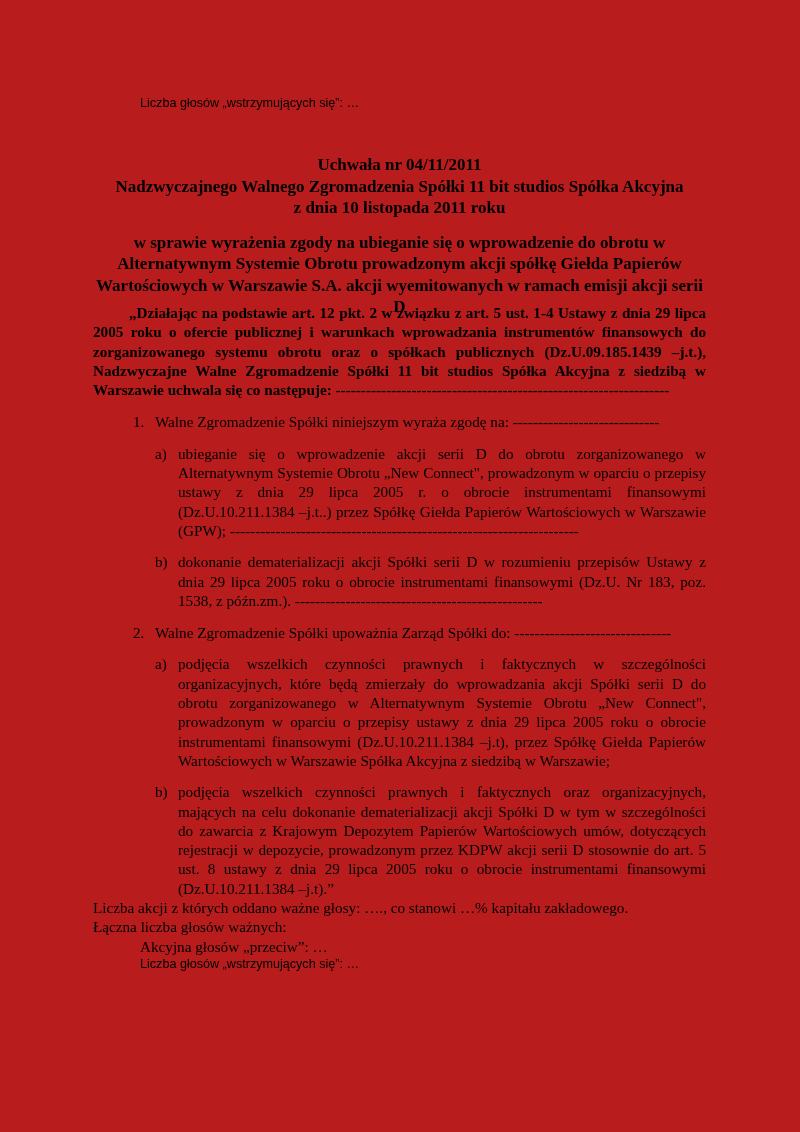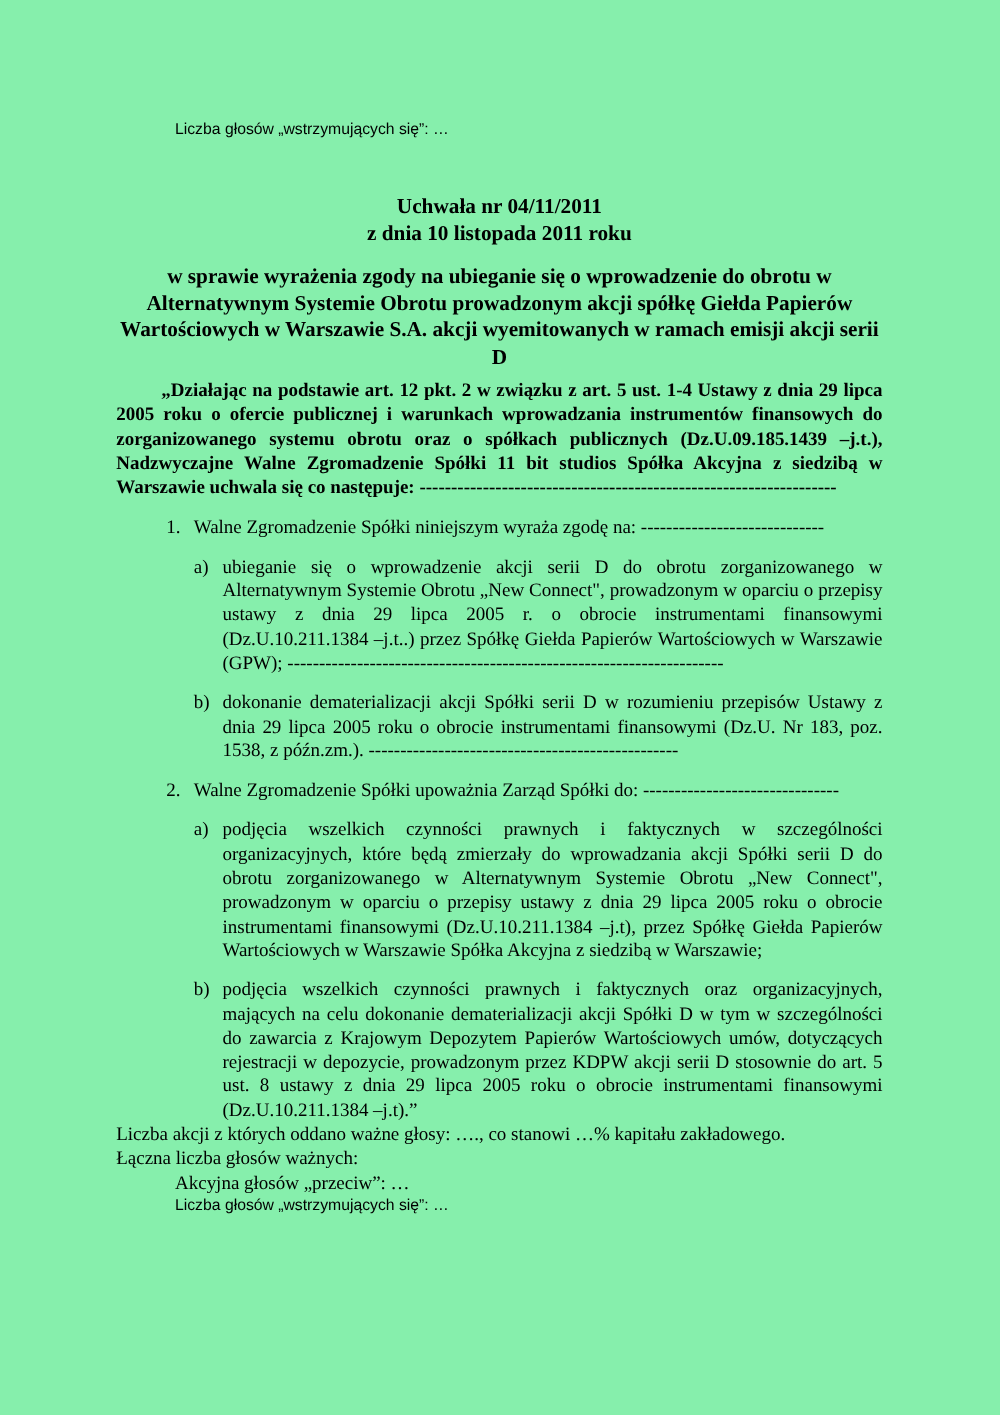--- a/index.html
+++ b/index.html
@@ -16,21 +16,21 @@
     color: #000000;
     overflow: hidden;
   }
 
   .page {
     position: absolute;
     left: 0;
     top: 0;
     width: 800px;
     height: 1132px;
-    background: #86efac;
+    background: #b91c1c;
   }
 
   
   .serif {
     font-family: "Liberation Serif", "DejaVu Serif", serif;
     font-size: 15.2px;
     line-height: 19.3px;
   }
   .sans {
     font-family: "Liberation Sans", "DejaVu Sans", sans-serif;
@@ -148,20 +148,21 @@
 </style>
 </head>
 <body>
 
 <div class="page">
 
   <div class="stray-line sans" id="stray-top">Liczba głosów „wstrzymujących się”: …</div>
 
   <div class="title-block">
     <div>Uchwała nr 04/11/2011</div>
+    <div>Nadzwyczajnego Walnego Zgromadzenia Spółki 11 bit studios Spółka Akcyjna</div>
     <div>z dnia 10 listopada 2011 roku</div>
     <div class="subject">w sprawie wyrażenia zgody na ubieganie się o wprowadzenie do obrotu w</div>
     <div>Alternatywnym Systemie Obrotu prowadzonym akcji spółkę Giełda Papierów</div>
     <div>Wartościowych w Warszawie S.A. akcji wyemitowanych w ramach emisji akcji serii D</div>
   </div>
 
   <div class="body-wrap serif">
 
     <p class="para intro justify-all">„Działając na podstawie art. 12 pkt. 2 w związku z art. 5 ust. 1-4 Ustawy z dnia 29 lipca 2005 roku o ofercie publicznej i warunkach wprowadzania instrumentów finansowych do zorganizowanego systemu obrotu oraz o spółkach publicznych (Dz.U.09.185.1439 –j.t.), Nadzwyczajne Walne Zgromadzenie Spółki 11 bit studios Spółka Akcyjna z siedzibą w Warszawie uchwala się co następuje: ------------------------------------------------------------------</p>
 

